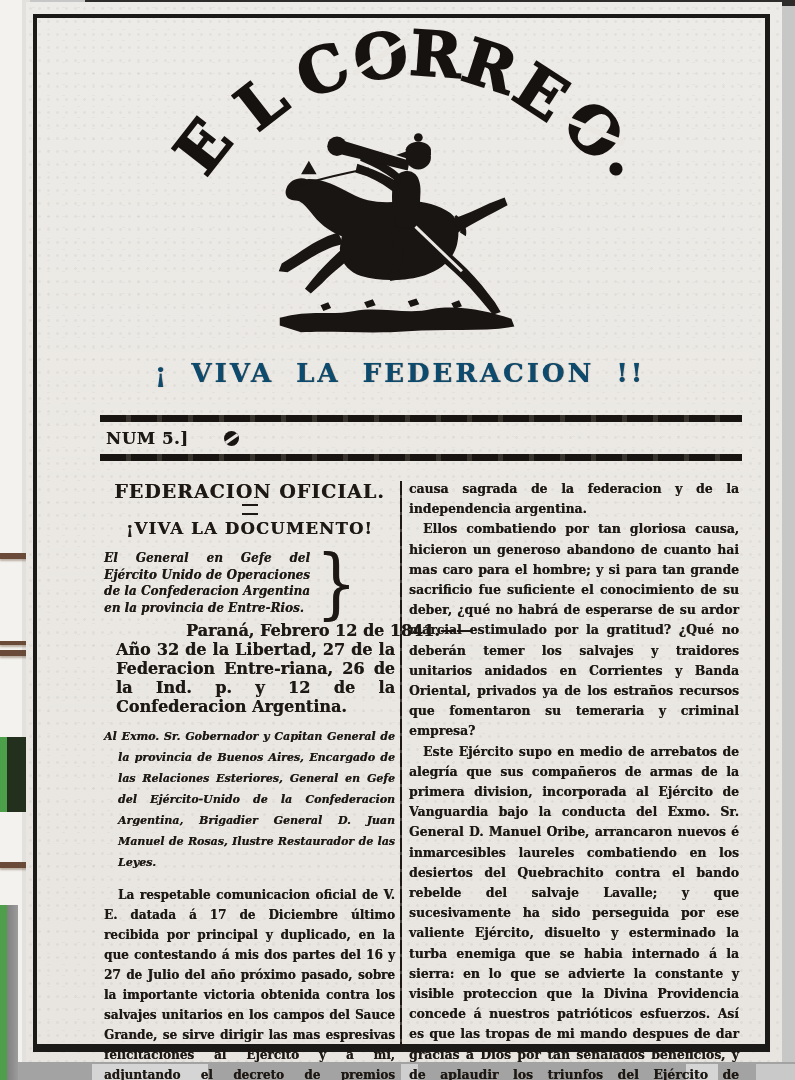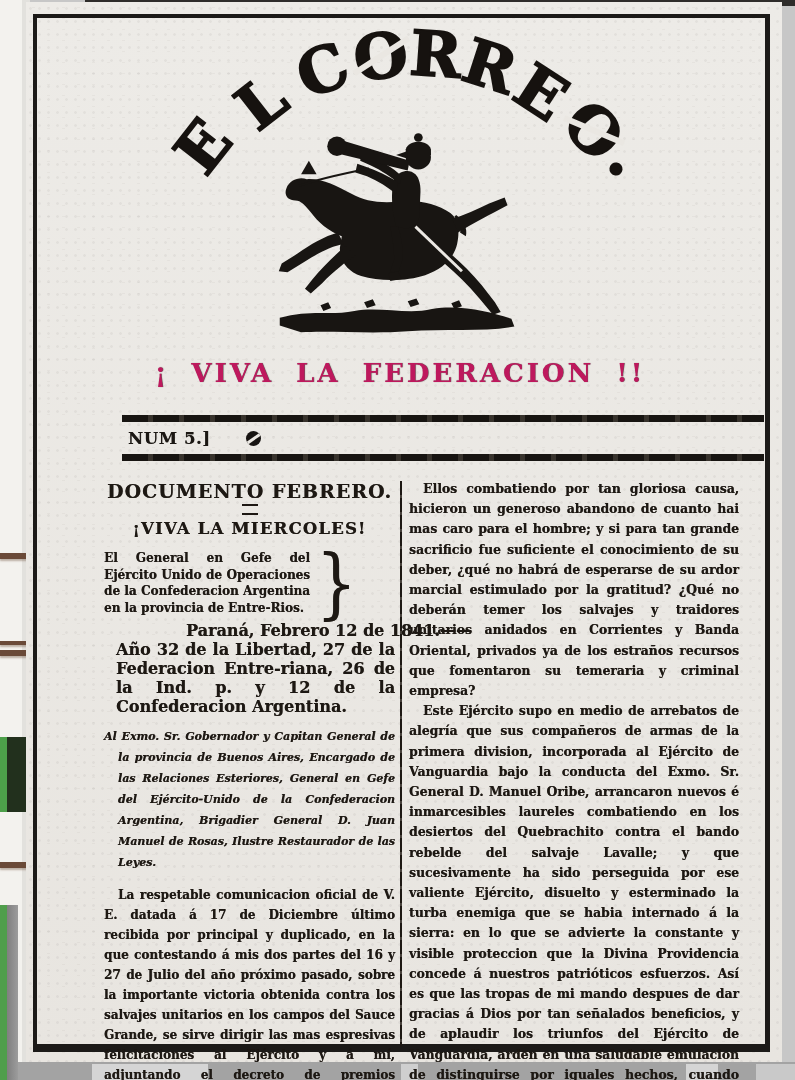--- a/index.html
+++ b/index.html
@@ -41,24 +41,24 @@
     text-shadow:0 0 1px rgba(22,18,15,.8);
   }
   .mletter.slash::after {
     content:''; position:absolute; left:-10%; top:44%; width:120%; height:6px;
     background:#eae7e2; transform:rotate(-24deg);
   }
   .engraving { position:absolute; left:272px; top:116px; width:252px; height:232px; }
   .slogan {
     position:absolute; left:20px; top:358px; width:760px; text-align:center;
     font-weight:bold; font-size:26px; letter-spacing:3px; word-spacing:10px;
-    color:#be185d; text-shadow:0.4px 0.4px 0.8px rgba(27,23,19,.7);
-  }
-  
-  .dateband { position:absolute; left:100px; top:415px; width:642px;margin-left:22px; }
+    color:#0c4a6e; text-shadow:0.4px 0.4px 0.8px rgba(27,23,19,.7);
+  }
+  
+  .dateband { position:absolute; left:100px; top:415px; width:642px; }
   .rule { height:7px; background:repeating-linear-gradient(90deg,#171411 0 26px,#37322c 26px 31px); }
   .dateband-row {
     display:flex; align-items:center; padding:7px 6px 6px;
     font-weight:bold; font-size:16.5px; letter-spacing:.6px; color:#1b1713;
     text-shadow:0.3px 0.3px 0.6px rgba(27,23,19,.7);
   }
   .issue { width:118px; }
   .datetext { flex:1; text-align:center; }
   .orn { width:15px; height:15px; border-radius:50%; background:#171412; position:relative; overflow:hidden; flex:0 0 auto; }
   .orn::after { content:''; position:absolute; left:-3px; top:6px; width:22px; height:3px; background:#eae7e2; transform:rotate(-35deg); }
@@ -70,21 +70,21 @@
   .lc { left:104px; top:481px; width:291px; font-size:12px;   line-height:20px; }
   .rc { left:409px; top:479px; width:330px; font-size:12.4px; line-height:20.2px; }
   .coldiv {
     position:absolute; left:400px; top:481px; width:2px; height:566px;
     background:repeating-linear-gradient(180deg,#1d1813 0 14px,#46403a 14px 17px);
   }
   .lc h2 { font-size:19px; text-align:center; margin:0; letter-spacing:1px; }
   .eqdiv { width:16px; height:7px; border-top:2px solid #1d1813; border-bottom:2px solid #1d1813; margin:3px auto 4px; }
   .lc h3 { font-size:16.5px; text-align:center; margin:0 0 10px; letter-spacing:1.2px; }
   .bracewrap { display:flex; align-items:center; margin:0 0 4px; }
-  .bracetext { width:206px; font-size:12px; line-height:16.5px; }
+  .bracetext { font-style:italic; width:206px; font-size:12px; line-height:16.5px; }
   .brace { font-size:76px; font-weight:normal; line-height:.9; transform:scaleX(.85); margin-left:2px; }
   .dateblock { margin:2px 0 10px 12px; line-height:19px; font-size:16px; }
   .dline { padding-left:70px; white-space:nowrap; }
   .addressee { font-style:italic; padding-left:14px; text-indent:-14px; margin:0 0 12px; font-size:11px; line-height:21px; }
   .col p { margin:0; text-indent:14px; }
   .rc p.first { text-indent:0; }
 </style>
 </head>
 <body>
 
@@ -165,37 +165,38 @@
     <div class="dateband-row">
       <span class="issue">NUM 5.]</span>
       <span class="orn"></span>
     </div>
     <div class="rule"></div>
   </div>
 
   <div class="coldiv"></div>
 
   <div class="col lc">
-    <h2>DOCUMENTO FEBRERO.</h2>
+    <h2>FEDERACION OFICIAL.</h2>
     <div class="eqdiv"></div>
-    <h3>¡VIVA LA MIERCOLES!</h3>
+    <h3>¡VIVA LA DOCUMENTO!</h3>
     <div class="bracewrap">
       <div class="bracetext">El General en Gefe del Ejército Unido de Operaciones de la Confederacion Argentina en la provincia de Entre-Rios.</div>
       <div class="brace">}</div>
     </div>
     <div class="dateblock">
       <div class="dline">Paraná, Febrero 12 de 1841.——</div>
       <div class="eralines">Año 32 de la Libertad, 27 de la Federacion Entre-riana, 26 de la Ind. p. y 12 de la Confederacion Argentina.</div>
     </div>
     <div class="addressee">Al Exmo. Sr. Gobernador y Capitan General de la provincia de Buenos Aires, Encargado de las Relaciones Esteriores, General en Gefe del Ejército-Unido de la Confederacion Argentina, Brigadier General D. Juan Manuel de Rosas, Ilustre Restaurador de las Leyes.</div>
     <div>
         <p class="first">La respetable comunicacion oficial de V. E. datada á 17 de Diciembre último recibida por principal y duplicado, en la que contestando á mis dos partes del 16 y 27 de Julio del año próximo pasado, sobre la importante victoria obtenida contra los salvajes unitarios en los campos del Sauce Grande, se sirve dirigir las mas espresivas felicitaciones al Ejército y á mí, adjuntando el decreto de premios honoríficos acordados al valor y mérito de los virtuosos guerreros de mi mando; ha llenado de entusiasmo y gratitud á estos dignos defensores de la</p>
       </div>
   </div>
 
   <div class="col rc">
     <div>
+        <p class="first">causa sagrada de la federacion y de la independencia argentina.</p>
         <p>Ellos combatiendo por tan gloriosa causa, hicieron un generoso abandono de cuanto hai mas caro para el hombre; y si para tan grande sacrificio fue suficiente el conocimiento de su deber, ¿qué no habrá de esperarse de su ardor marcial estimulado por la gratitud?  ¿Qué no deberán temer los salvajes y traidores unitarios anidados en Corrientes y Banda Oriental, privados ya de los estraños recursos que fomentaron su temeraria y criminal empresa?</p>
         <p>Este Ejército supo en medio de arrebatos de alegría que sus compañeros de armas de la primera division, incorporada al Ejército de Vanguardia bajo la conducta del Exmo. Sr. General D. Manuel Oribe, arrancaron nuevos é inmarcesibles laureles combatiendo en los desiertos del Quebrachito contra el bando rebelde del salvaje Lavalle; y que sucesivamente ha sido perseguida por ese valiente Ejército, disuelto y esterminado la turba enemiga que se habia internado á la sierra: en lo que se advierte la constante y visible proteccion que la Divina Providencia concede á nuestros patrióticos esfuerzos.  Así es que las tropas de mi mando despues de dar gracias á Dios por tan señalados beneficios, y de aplaudir los triunfos del Ejército de Vanguardia, arden en una saludable emulacion de distinguirse por iguales hechos, cuando llegue la oportunidad de marchar contra los miserables enemigos que nos restan.</p>
       </div>
   </div>
 
 </div>
 
 </body></html>

